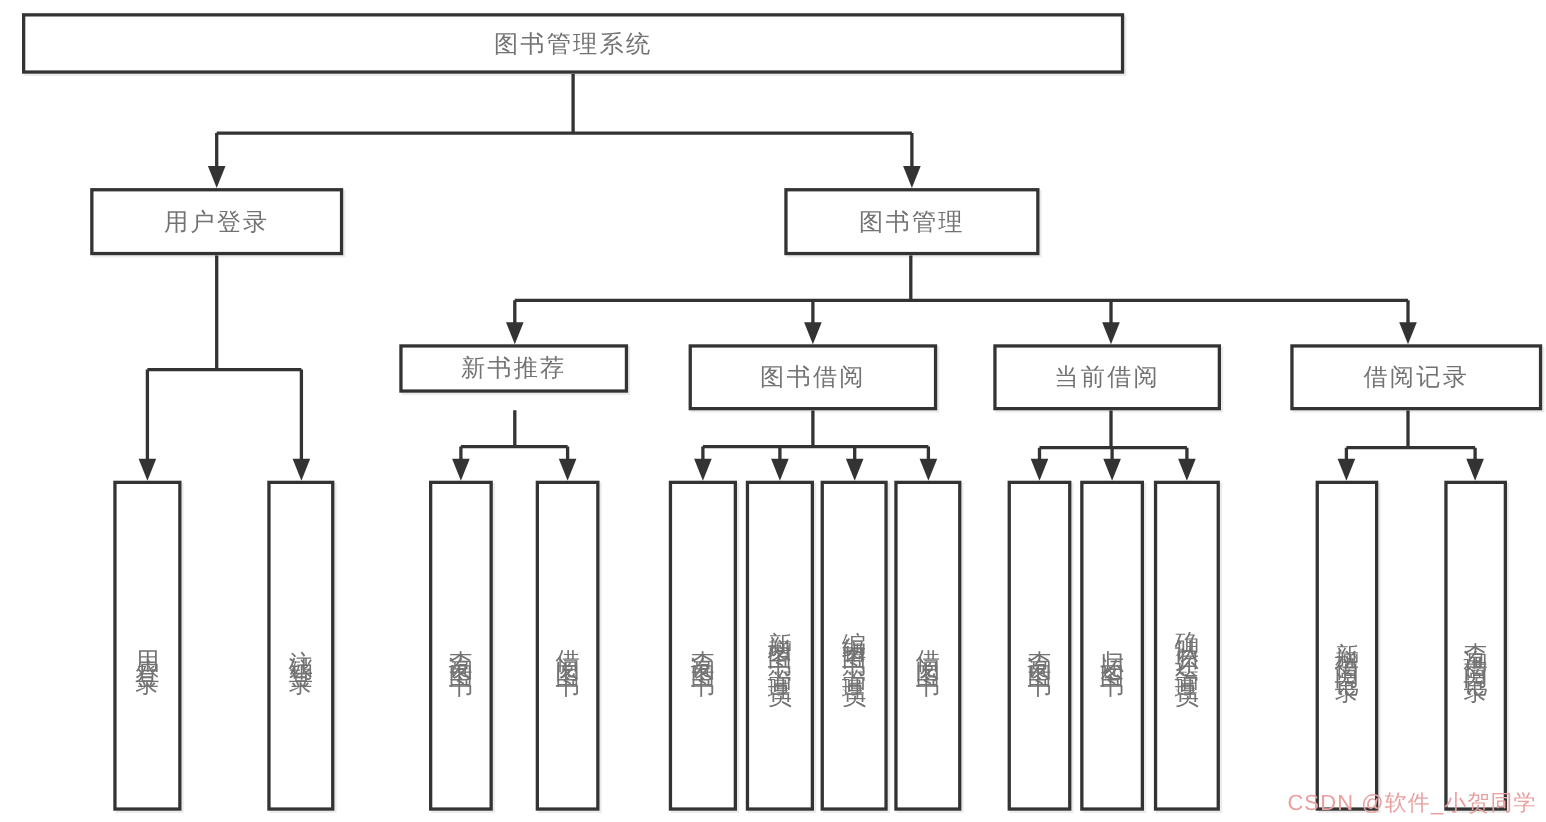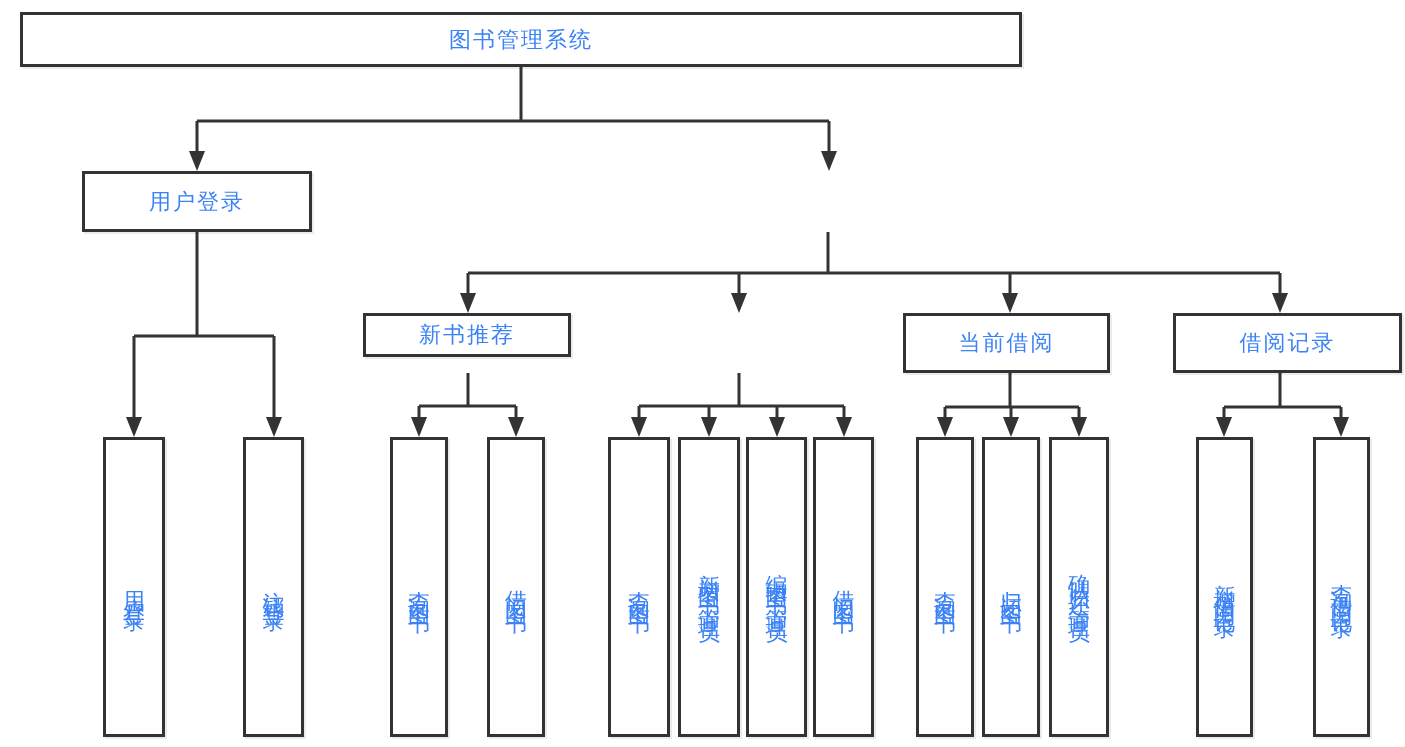--- a/index.html
+++ b/index.html
@@ -18,21 +18,21 @@
     pointer-events: none;
   }
   .box {
     position: absolute;
     box-sizing: border-box;
     border: 3px solid #333333;
     background: #ffffff;
     display: flex;
     align-items: center;
     justify-content: center;
-    color: #3b82f6;
+    color: #737373;
     box-shadow: 2px 2px 0 rgba(0,0,0,0.08);
     text-align: center;
   }
   .hbox { font-size: 22px; letter-spacing: 2px; }
   .leaf { top: 437px; height: 300px; }
   .vtext {
     writing-mode: vertical-rl;
     text-orientation: mixed;
     font-size: 22px;
     line-height: 1;
@@ -97,23 +97,29 @@
     </g>
   </svg>
 
   <div class="box hbox" style="left:20px; top:12px; width:1002px; height:55px;">
     <span>图书管理系统</span>
   </div>
 
   <div class="box hbox" style="left:82px; top:171px; width:230px; height:61px;">
     <span>用户登录</span>
   </div>
+  <div class="box hbox" style="left:713px; top:171px; width:232px; height:61px;">
+    <span>图书管理</span>
+  </div>
 
   <div class="box hbox" style="left:363px; top:313px; width:208px; height:44px;">
     <span>新书推荐</span>
+  </div>
+  <div class="box hbox" style="left:626px; top:313px; width:226px; height:60px;">
+    <span>图书借阅</span>
   </div>
   <div class="box hbox" style="left:903px; top:313px; width:207px; height:60px;">
     <span>当前借阅</span>
   </div>
   <div class="box hbox" style="left:1173px; top:313px; width:229px; height:60px;">
     <span>借阅记录</span>
   </div>
 
   <div class="box leaf" style="left:103px; width:62px;">
     <span class="vtext">用户登录</span>
@@ -152,14 +158,15 @@
     <span class="vtext">确认归还（管理员）</span>
   </div>
 
   <div class="box leaf" style="left:1196px; width:57px;">
     <span class="vtext">新增借阅记录</span>
   </div>
   <div class="box leaf" style="left:1313px; width:57px;">
     <span class="vtext">查询借阅记录</span>
   </div>
 
+  <div class="watermark">CSDN @软件_小贺同学</div>
 
 </div>
 
 </body></html>

